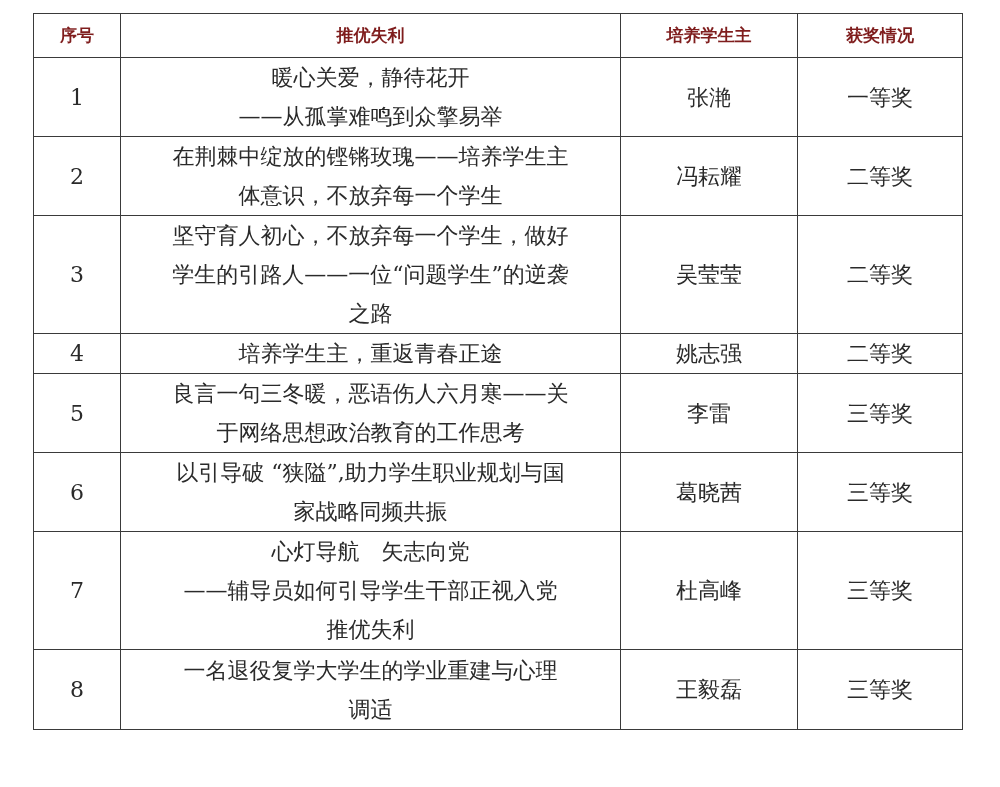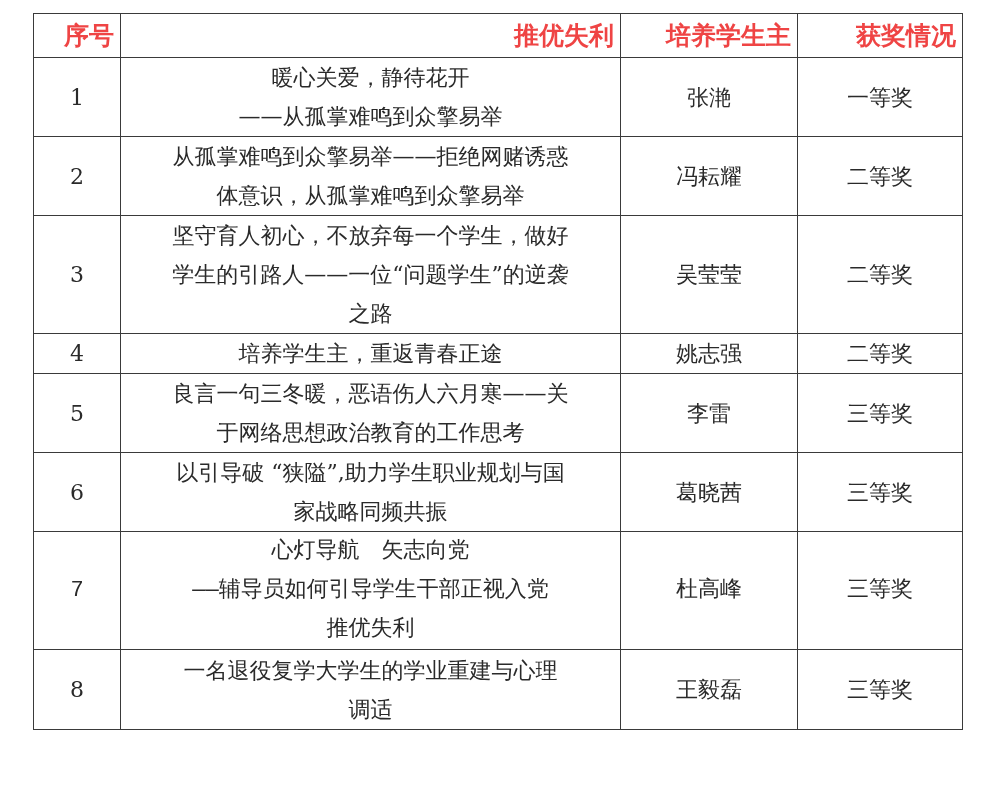--- a/index.html
+++ b/index.html
@@ -24,24 +24,23 @@
     }
     table.awards th, table.awards td {
       border: 1.5px solid #3a3a3a;
       text-align: center;
       vertical-align: middle;
       padding: 0 6px;
     }
     table.awards th {
       font-family: "DejaVu Sans", sans-serif;
       font-weight: bold;
-      font-size: 25px;
+      font-size: 17px;
       height: 43px;
-      color: #ef4444;
-      text-align: right;
+      color: #7f1d1d;
     }
     table.awards td {
       font-family: "DejaVu Serif", "Liberation Serif", serif;
       font-size: 22px;
       line-height: 39px;
       font-weight: normal;
       color: #2a2a2a;
     }
     td.num {
       font-family: "Liberation Serif", serif;
@@ -51,21 +50,21 @@
     col.c1 { width: 87px; }
     col.c2 { width: 500px; }
     col.c3 { width: 177px; }
     col.c4 { width: 165px; }
     tr.r1 td { height: 78px; }
     tr.r2 td { height: 78px; }
     tr.r3 td { height: 117px; }
     tr.r4 td { height: 39px; }
     tr.r5 td { height: 78px; }
     tr.r6 td { height: 78px; }
-    tr.r7 td { height: 117px; font-family: Liberation Mono, monospace; }
+    tr.r7 td { height: 117px; }
     tr.r8 td { height: 79px; }
   </style>
 </head>
 <body>
 
 <table class="awards">
   <colgroup>
     <col class="c1">
       <col class="c2">
       <col class="c3">
@@ -85,22 +84,22 @@
       <td class="title">
         <span class="line">暖心关爱，静待花开</span>
         <span class="line">——从孤掌难鸣到众擎易举</span>
       </td>
       <td>张滟</td>
       <td>一等奖</td>
     </tr>
     <tr class="r2">
       <td class="num">2</td>
       <td class="title">
-        <span class="line">从孤掌难鸣到众擎易举——拒绝网赌诱惑</span>
-        <span class="line">体意识，从孤掌难鸣到众擎易举</span>
+        <span class="line">在荆棘中绽放的铿锵玫瑰——培养学生主</span>
+        <span class="line">体意识，不放弃每一个学生</span>
       </td>
       <td>冯耘耀</td>
       <td>二等奖</td>
     </tr>
     <tr class="r3">
       <td class="num">3</td>
       <td class="title">
         <span class="line">坚守育人初心，不放弃每一个学生，做好</span>
         <span class="line">学生的引路人——一位“问题学生”的逆袭</span>
         <span class="line">之路</span>

